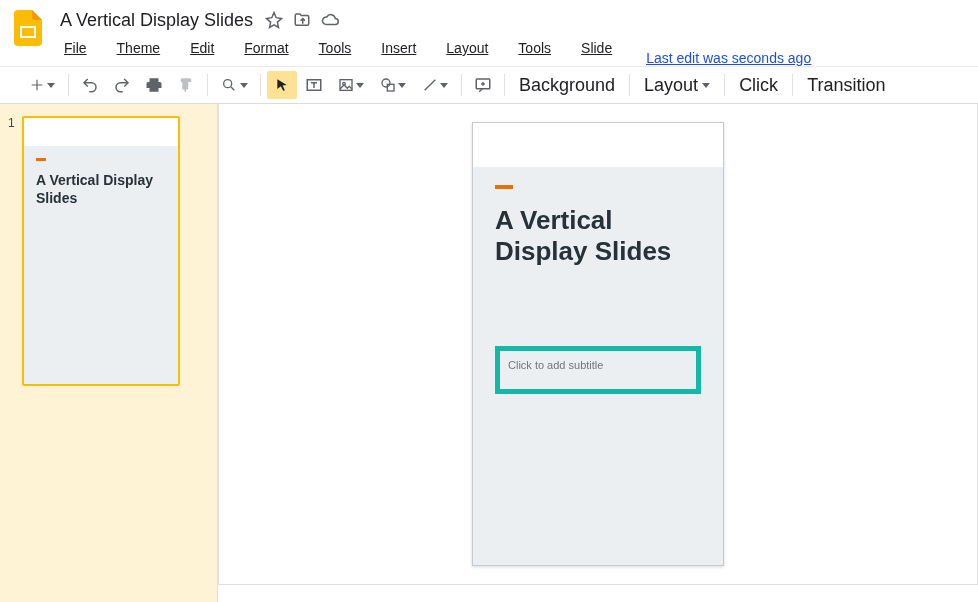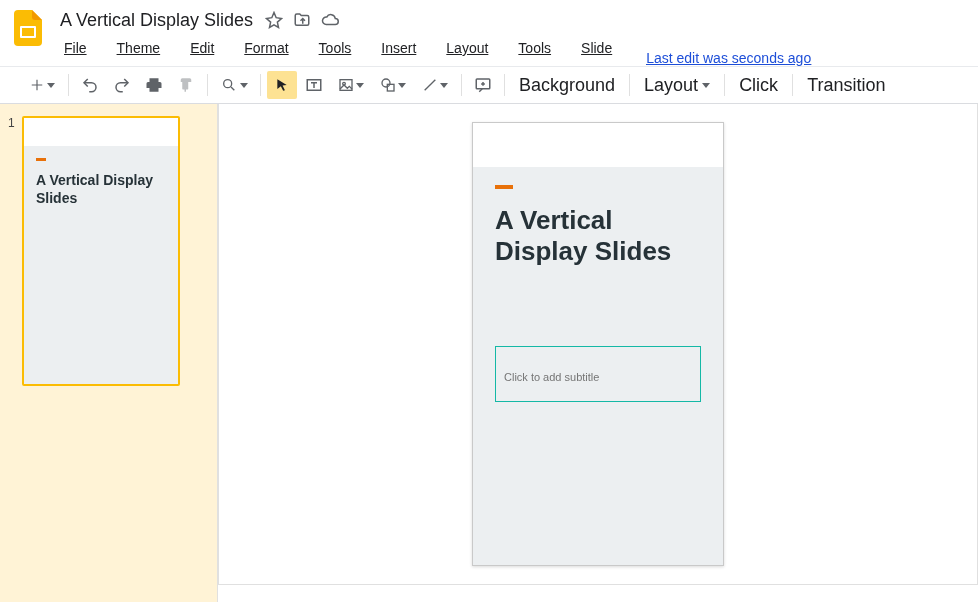--- a/index.html
+++ b/index.html
@@ -40,21 +40,21 @@
   .thumb-body { padding:12px 12px; }
   .thumb-accent { width:10px; height:3px; background:#e8710a; margin-bottom:10px; }
   .thumb-title { font-size:14px; font-weight:700; color:#263238; line-height:1.3; }
 
   .canvas-area { flex:1; background:#fff; position:relative; overflow:hidden; border-left:1px solid #e0e0e0; }
   .canvas-frame { position:absolute; left:50%; transform:translateX(-50%); top:18px; width:252px; height:444px; border:1px solid #c9c9c9; background:#eceff1; box-shadow:0 1px 3px rgba(0,0,0,.15); display:flex; flex-direction:column; }
   .slide-top { height:44px; background:#fff; }
   .slide-body { padding:18px 22px 14px; flex:1; }
   .slide-accent { width:18px; height:4px; background:#e8710a; margin-bottom:16px; }
   .slide-title { font-size:26px; font-weight:800; color:#263238; line-height:1.18; }
-  .subtitle-box { border:1px solid #14b8a6; padding:22px 8px; margin-top:80px; height:56px; }
+  .subtitle-box { border:5px solid #14b8a6; padding:6px 8px; margin-top:80px; height:48px; }
   .subtitle-ph { font-size:11px; color:#757575; }
 
   .speaker { position:absolute; left:218px; right:0; bottom:0; height:18px; border-top:1px solid #e0e0e0; background:#fff; }
   .drag-dots { position:absolute; bottom:4px; left:50%; transform:translateX(-50%); color:#bdbdbd; letter-spacing:2px; font-size:10px; }
 
   svg { display:block; }
 </style>
 </head>
 <body>
 

